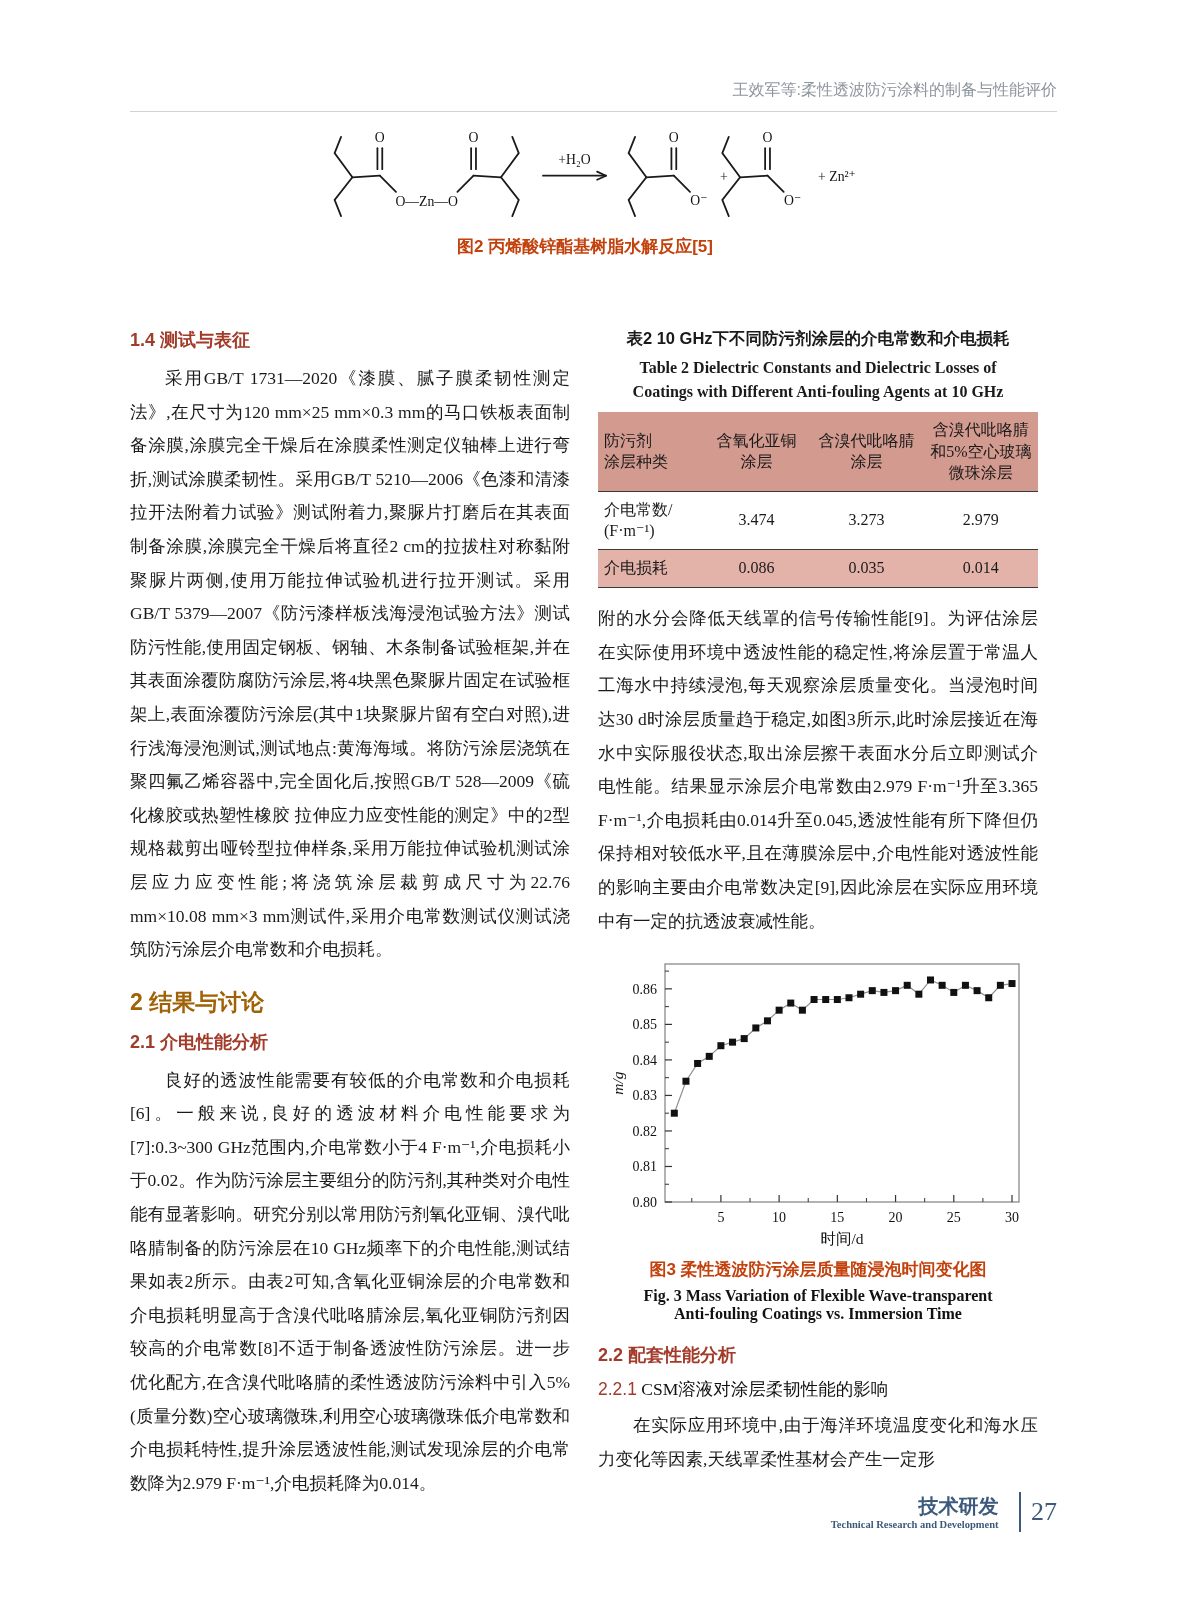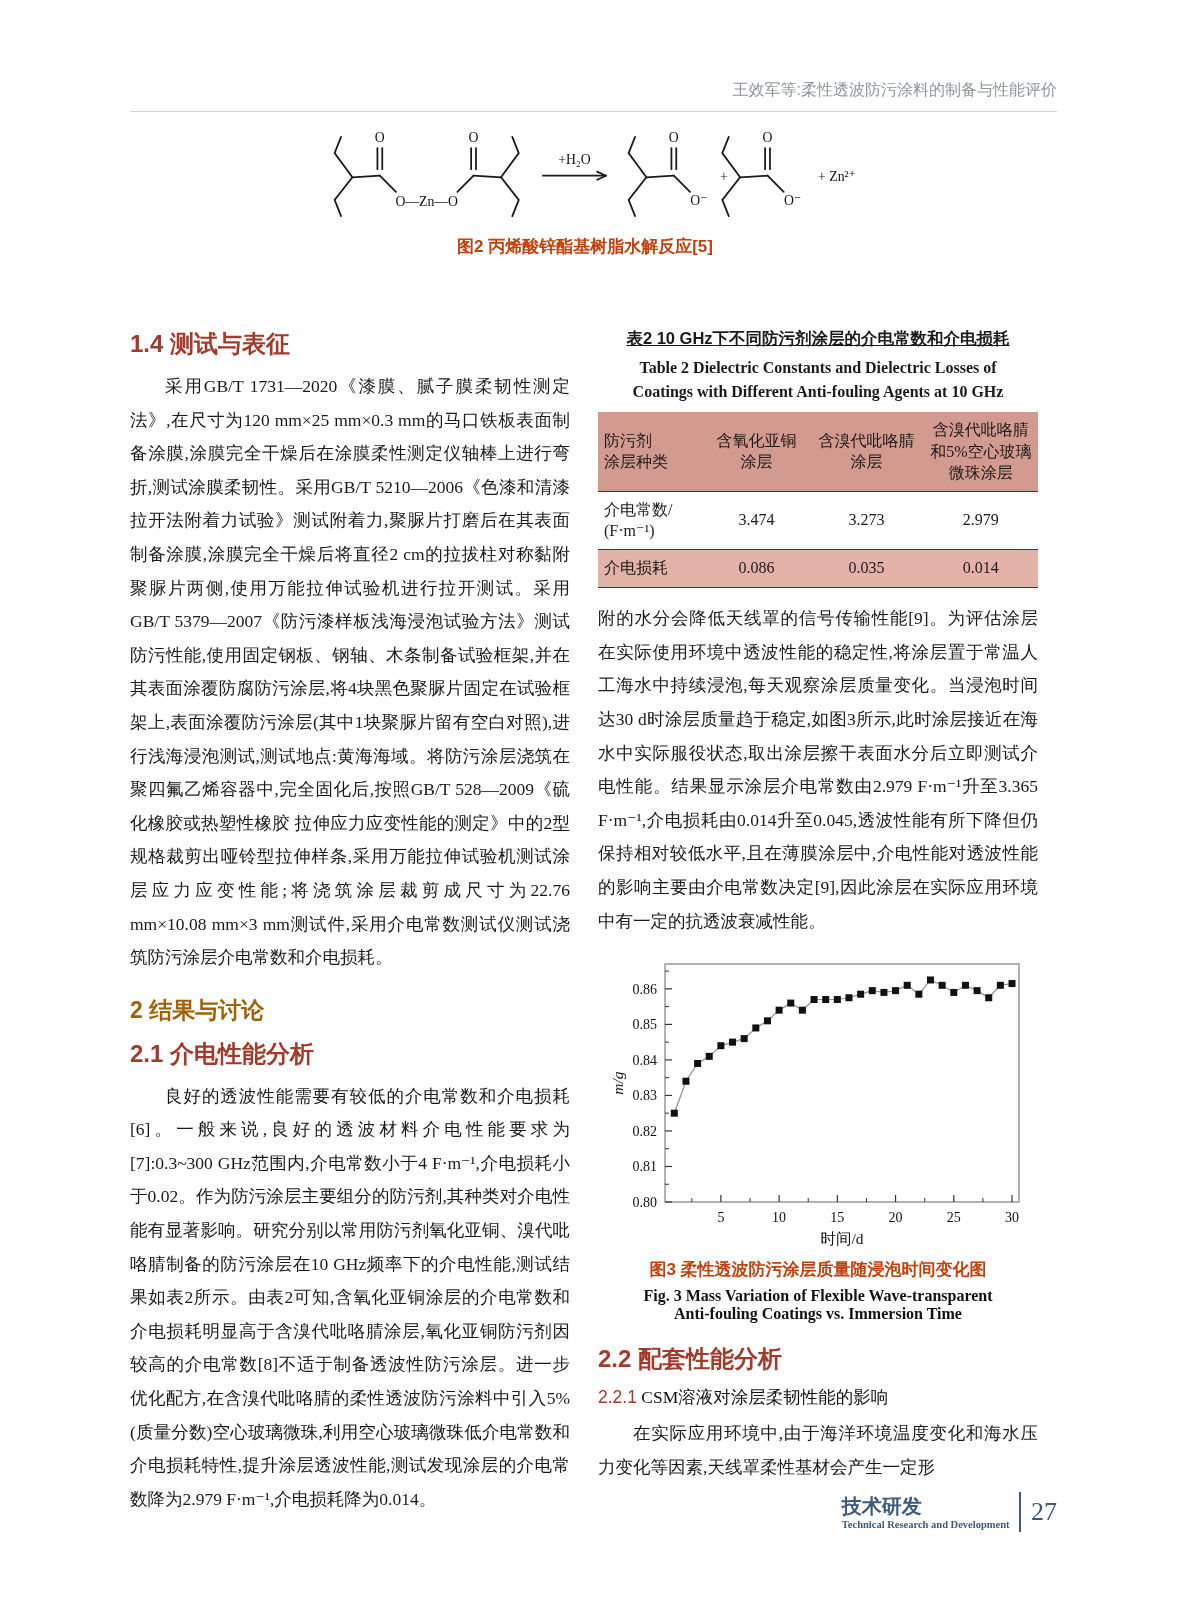--- a/index.html
+++ b/index.html
@@ -25,37 +25,37 @@
     font-family:"Liberation Sans","DejaVu Sans",sans-serif;
     font-weight:bold; font-size:17px; color:#c2410c; margin-top:6px;
   }
   .cap-en{font-weight:bold; font-size:16px; color:#111; margin-top:6px;}
   
   .col{position:absolute; top:328px; width:440px;}
   .col-left{left:130px;}
   .col-right{left:598px;}
   .h-sub{
     font-family:"Liberation Sans","DejaVu Sans",sans-serif;
-    font-weight:bold; font-size:24px; color:#a23b2a; margin:0 0 10px 0;
+    font-weight:bold; font-size:18px; color:#a23b2a; margin:0 0 10px 0;
   }
   .h-main{
     font-family:"Liberation Sans","DejaVu Sans",sans-serif;
     font-weight:bold; font-size:23px; color:#a16207; margin:20px 0 12px 0;
   }
   .h-sub3{font-size:17.5px; margin:2px 0 8px 0; font-weight:normal;}
   .h-sub3 .num{color:#a23b2a; font-family:"Liberation Sans","DejaVu Sans",sans-serif;}
   .h-sub3 .ttl{color:#111;}
   p.body{
     font-size:17.5px; line-height:1.92; text-align:justify; margin:0;
   }
   p.body.indent{text-indent:2em;}
   
   .tbl-cap-zh{
     font-family:"Liberation Sans","DejaVu Sans",sans-serif;
-    font-weight:bold; font-size:16.5px; text-align:center; margin:0 0 6px 0;text-decoration:underline;
+    font-weight:bold; font-size:16.5px; text-align:center; margin:0 0 6px 0;
   }
   .tbl-cap-en{font-weight:bold; font-size:16px; text-align:center; margin:0 0 4px 0; line-height:1.5;}
   table.t2{border-collapse:collapse; width:100%; margin-top:8px; font-size:16px;}
   table.t2 th{
     background:#d39a8f; font-weight:normal; padding:7px 4px; vertical-align:middle;
     text-align:center; line-height:1.35;
   }
   table.t2 th:first-child{text-align:left; padding-left:6px;}
   table.t2 td{padding:8px 4px; text-align:center; line-height:1.3;}
   table.t2 td:first-child{text-align:left; padding-left:6px;}
@@ -67,21 +67,21 @@
   .tick{font-family:"Liberation Serif","DejaVu Serif",serif; font-size:14px; fill:#111;}
   .axlab{font-family:"Liberation Serif","DejaVu Serif",serif; font-size:15.5px; fill:#111;}
   .axlab-i{font-style:italic;}
   
   .chem-t{font-family:"Liberation Serif","DejaVu Serif",serif; font-size:17px; fill:#111;}
   
   .footer{
     position:absolute; top:1492px; right:130px;
     display:flex; align-items:center; color:#3d5a7c;
   }
-  .footer .sec{text-align:left; padding-right:9px;}
+  .footer .sec{text-align:right; padding-right:20px;}
   .footer .sec .zh{
     font-family:"Liberation Sans","DejaVu Sans",sans-serif;
     font-weight:bold; font-size:20px; line-height:1.1;
   }
   .footer .sec .en{font-weight:bold; font-size:10.5px; margin-top:2px;}
   .footer .bar{width:2.5px; height:40px; background:#3d5a7c;}
   .footer .pg{font-size:26px; padding-left:10px;}
 </style>
 </head>
 <body>

